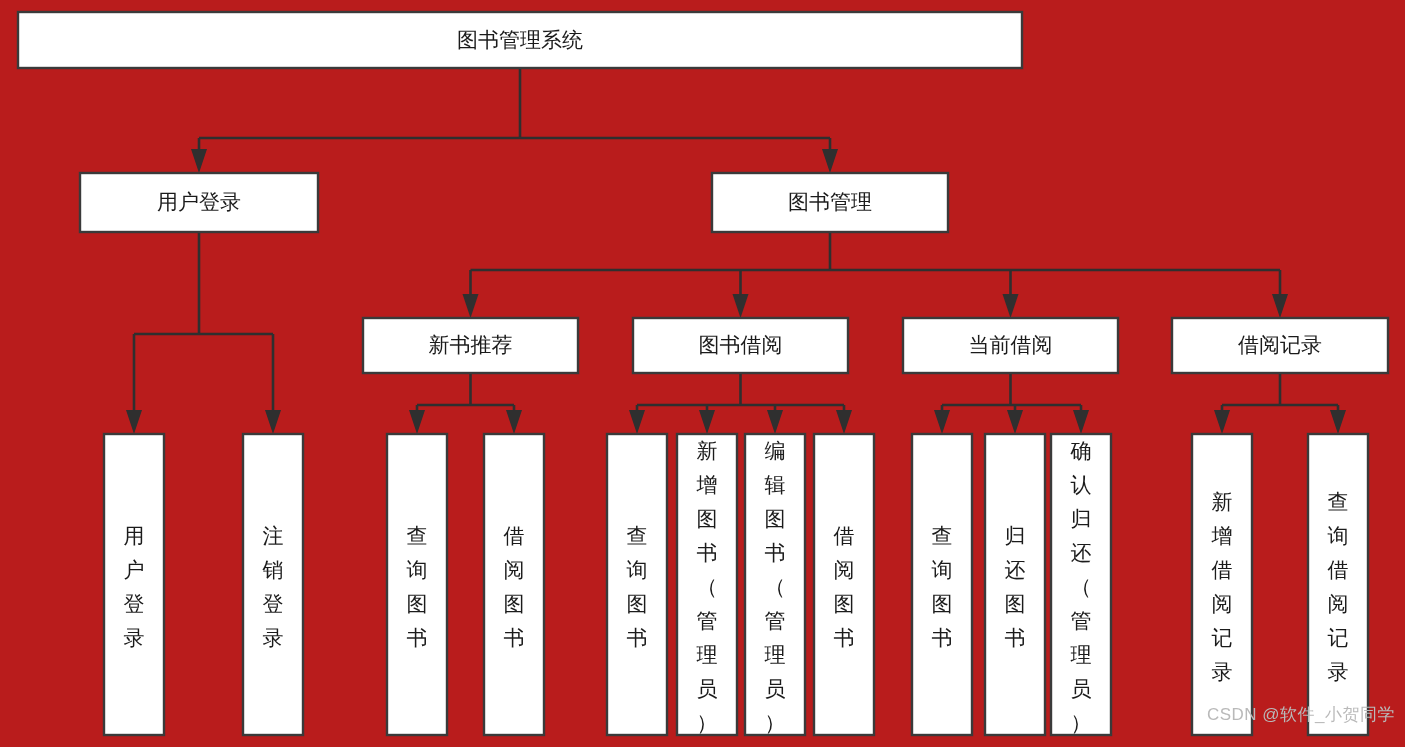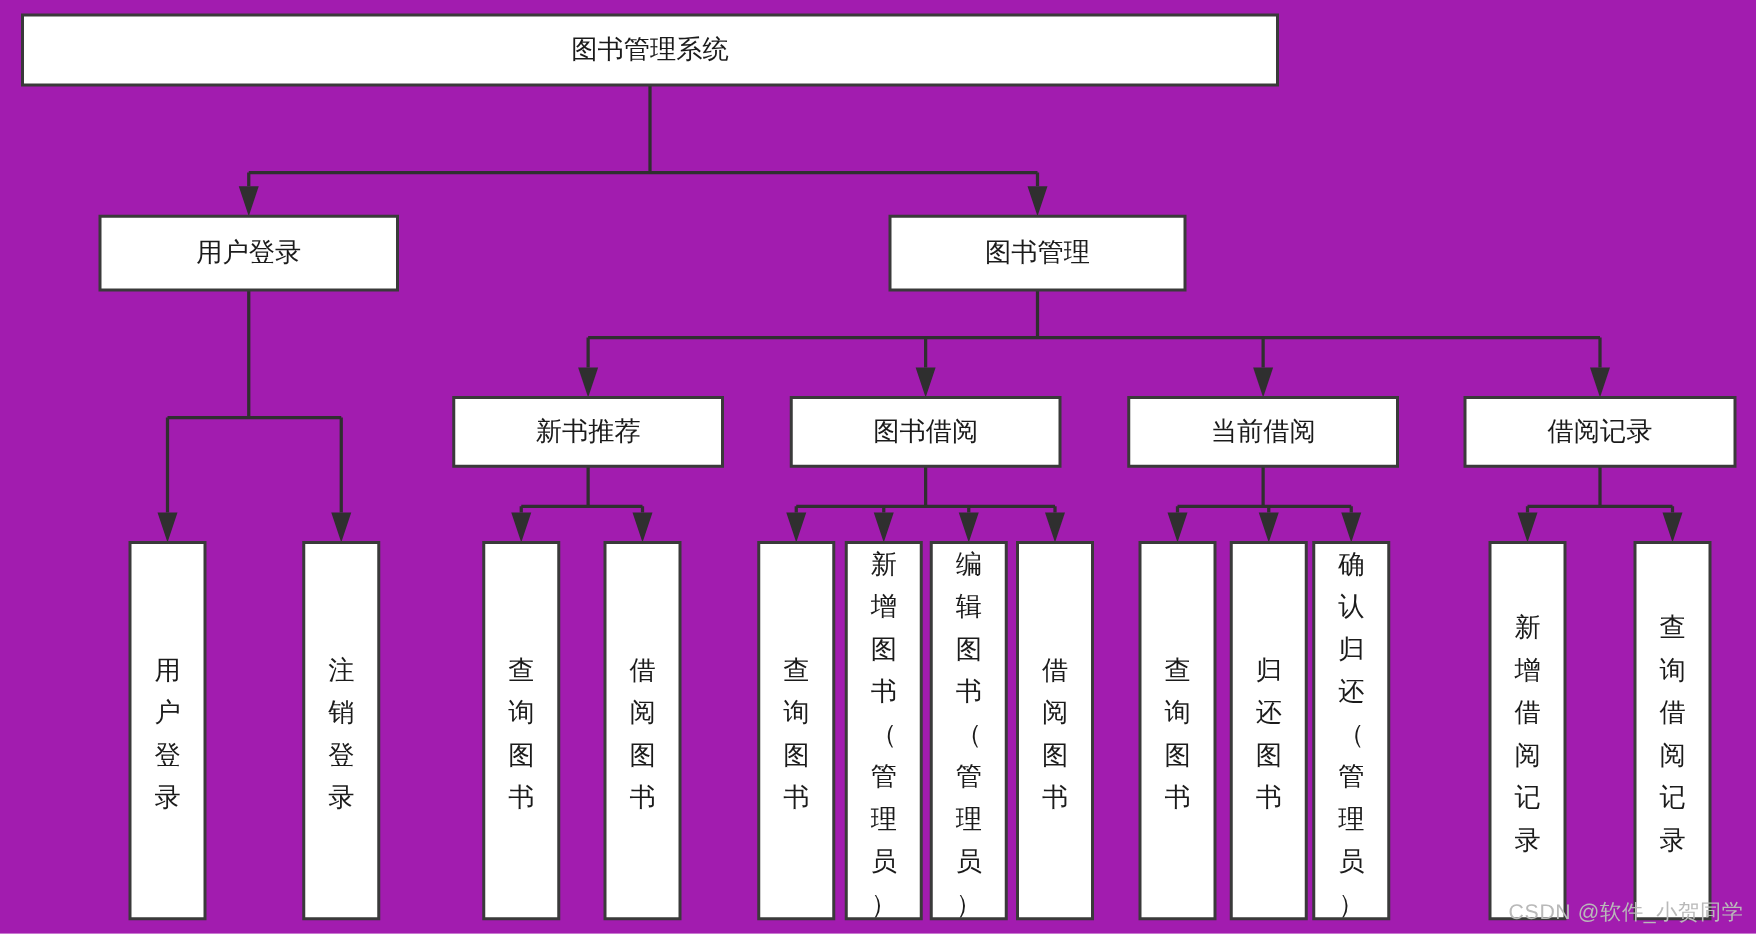--- a/index.html
+++ b/index.html
@@ -8,21 +8,21 @@
     padding: 0;
     background: #ffffff;
   }
   body {
     font-family: "Liberation Sans", "DejaVu Sans", sans-serif;
   }
   #diagram-root {
     position: relative;
     width: 1405px;
     height: 747px;
-    background: #a21caf;
+    background: #b91c1c;
     overflow: hidden;
   }
   svg#flow-svg {
     position: absolute;
     left: 0;
     top: 0;
     width: 1405px;
     height: 747px;
     display: block;
   }
@@ -50,21 +50,21 @@
   }
   .node-label-v {
     font-family: "Liberation Sans", "DejaVu Sans", sans-serif;
     font-size: 21px;
     fill: #1b1b1b;
     text-anchor: middle;
   }
   .watermark-text {
     position: absolute;
     right: 10px;
-    bottom: 6px;
+    bottom: 21px;
     font-family: "Liberation Sans", "DejaVu Sans", sans-serif;
     font-size: 17px;
     color: #b9b9b9;
     white-space: nowrap;
     letter-spacing: 0.5px;
     user-select: none;
   }
 </style>
 </head>
 <body>

